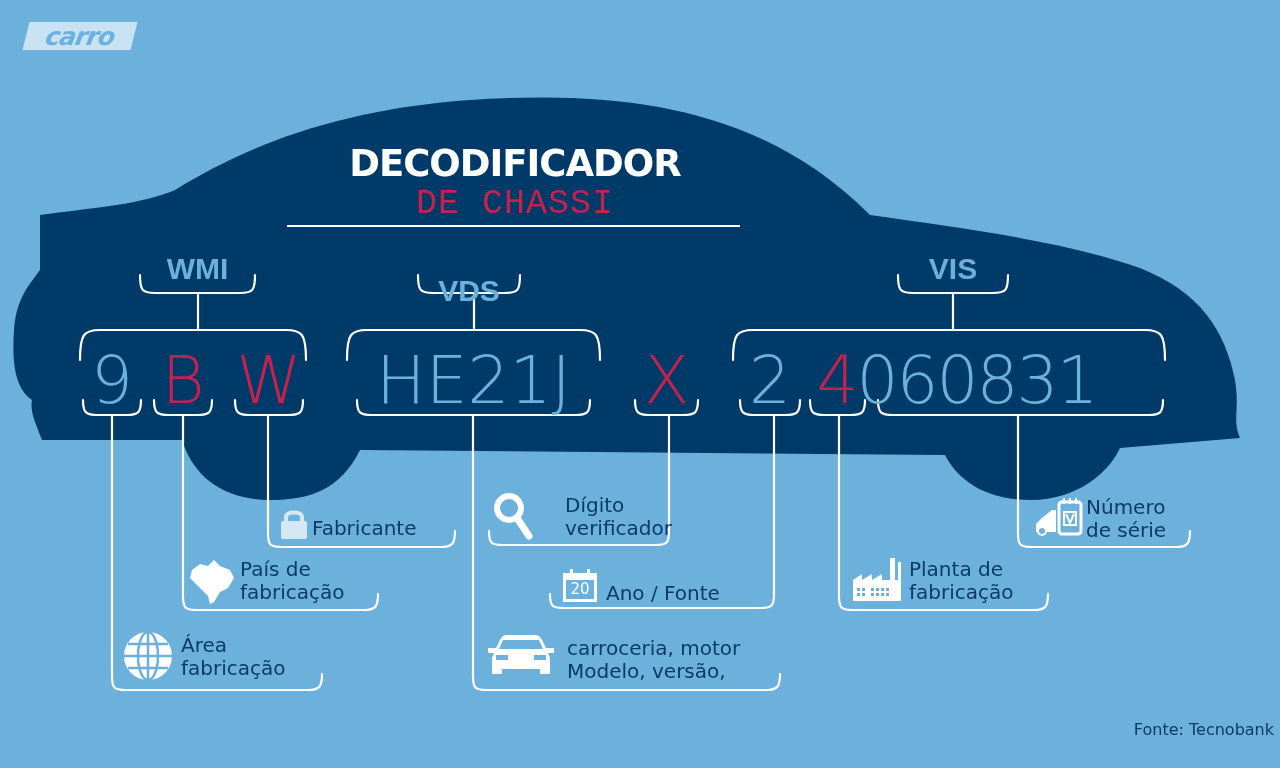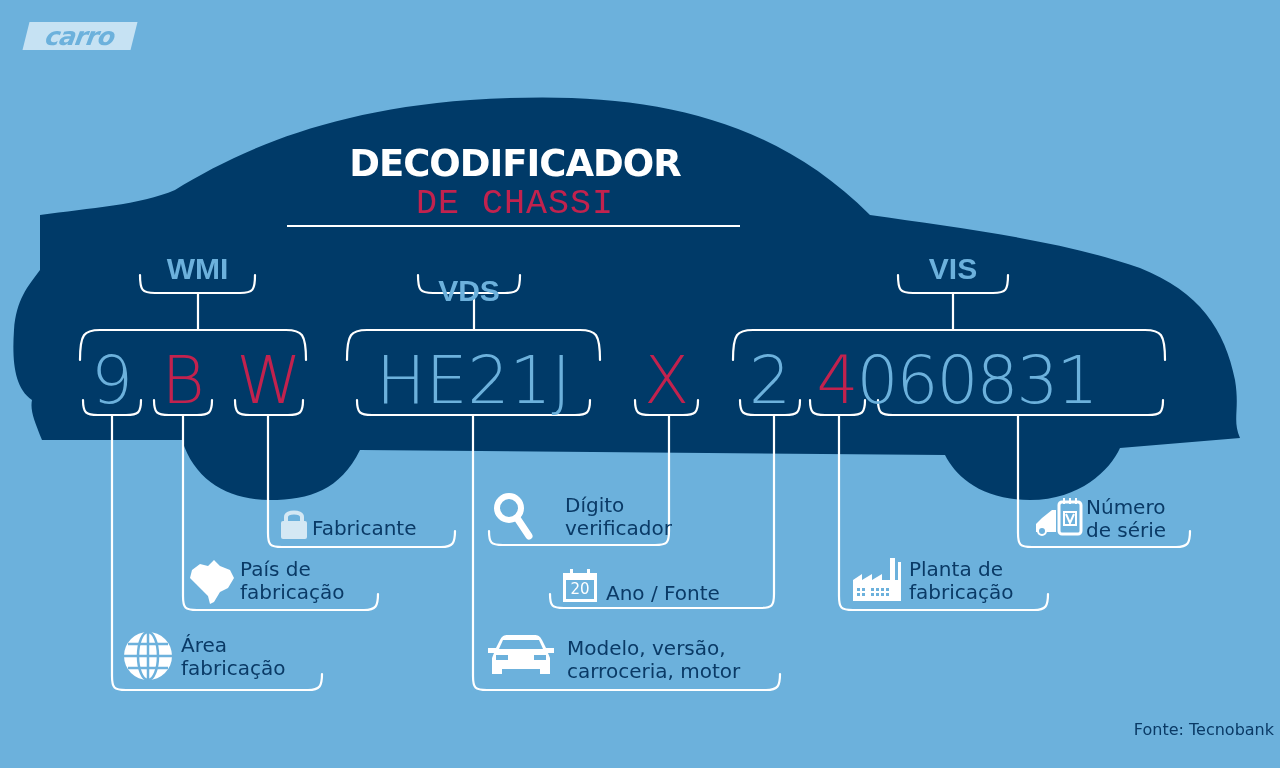--- a/index.html
+++ b/index.html
@@ -113,22 +113,22 @@
   <div>Fabricante</div>
 </div>
 
 <svg class="icon" style="left:486px;top:634px;" width="70" height="44" viewBox="0 0 70 44">
   <path fill="#ffffff" d="M14,6 C16,2 18,1 22,1 L48,1 C52,1 54,2 56,6 L60,14 L68,14 L68,19 L62,19 L64,24 L64,40 L54,40 L54,35 L16,35 L16,40 L6,40 L6,24 L8,19 L2,19 L2,14 L10,14 Z"></path>
   <path fill="#6cb1dc" d="M17,6 L53,6 L57,15 L13,15 Z"></path>
   <rect x="10" y="21" width="12" height="5" fill="#6cb1dc"></rect>
   <rect x="48" y="21" width="12" height="5" fill="#6cb1dc"></rect>
 </svg>
 <div class="abs lbl" style="left:567px;top:637px;">
+  <div>carroceria, motor</div>
   <div>Modelo, versão,</div>
-  <div>carroceria, motor</div>
 </div>
 
 <svg class="icon" style="left:493px;top:492px;" width="40" height="48" viewBox="0 0 40 48">
   <circle cx="16" cy="16" r="12" fill="none" stroke="#ffffff" stroke-width="6"></circle>
   <line x1="24" y1="26" x2="36" y2="44" stroke="#ffffff" stroke-width="7" stroke-linecap="round"></line>
 </svg>
 <div class="abs lbl" style="left:534px;top:494px;margin-left:31px;">
   <div>Dígito</div>
   <div>verificador</div>
 </div>

